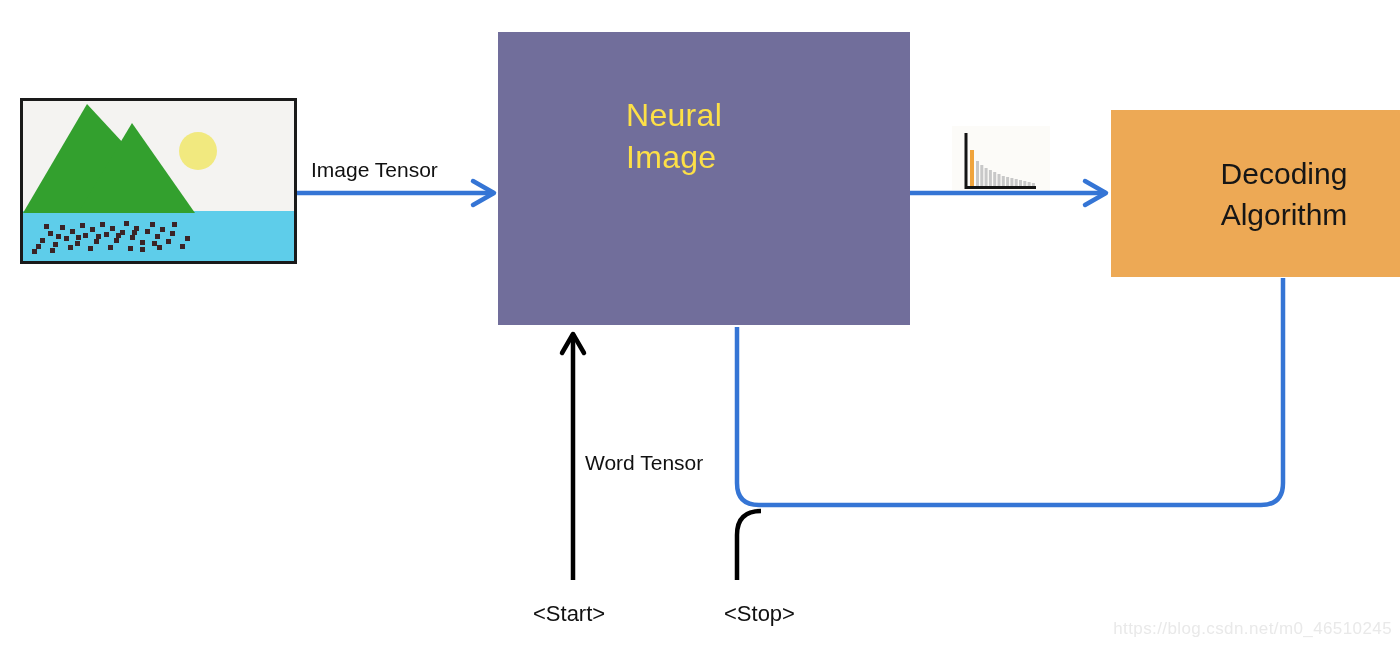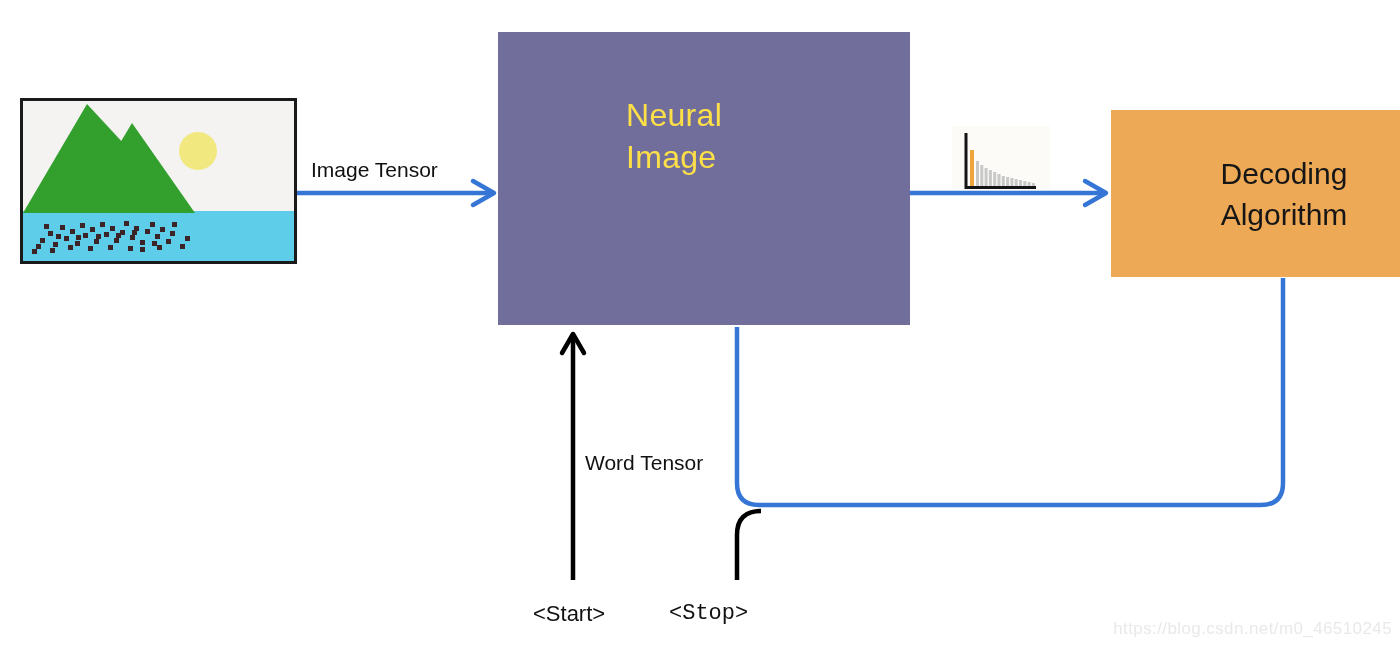--- a/index.html
+++ b/index.html
@@ -29,21 +29,21 @@
   .decoder-text{
     width:210px;text-align:center;font-size:30px;line-height:41px;color:#161616;
   }
   
   .edge-label{font-size:21px;color:#111;white-space:nowrap;}
   .image-tensor-label{left:311px;top:158px;}
   .word-tensor-label{left:585px;top:419px;margin-top:32px;}
   .stop-condition-label{left:761px;top:522px;}
   .token-label{font-size:22px;color:#111;white-space:nowrap;text-align:center;}
   .start-token{left:533px;top:601px;}
-  .stop-token{left:669px;top:601px;font-family:Liberation Mono, monospace;}
+  .stop-token{left:724px;top:601px;}
   .watermark{
     right:8px;top:619px;font-size:17px;color:#e9e9e9;letter-spacing:.4px;white-space:nowrap;
   }
   .overlay{left:0;top:0;width:1400px;height:648px;pointer-events:none;}
 </style>
 </head>
 <body>
 
 <div class="stage">
 

